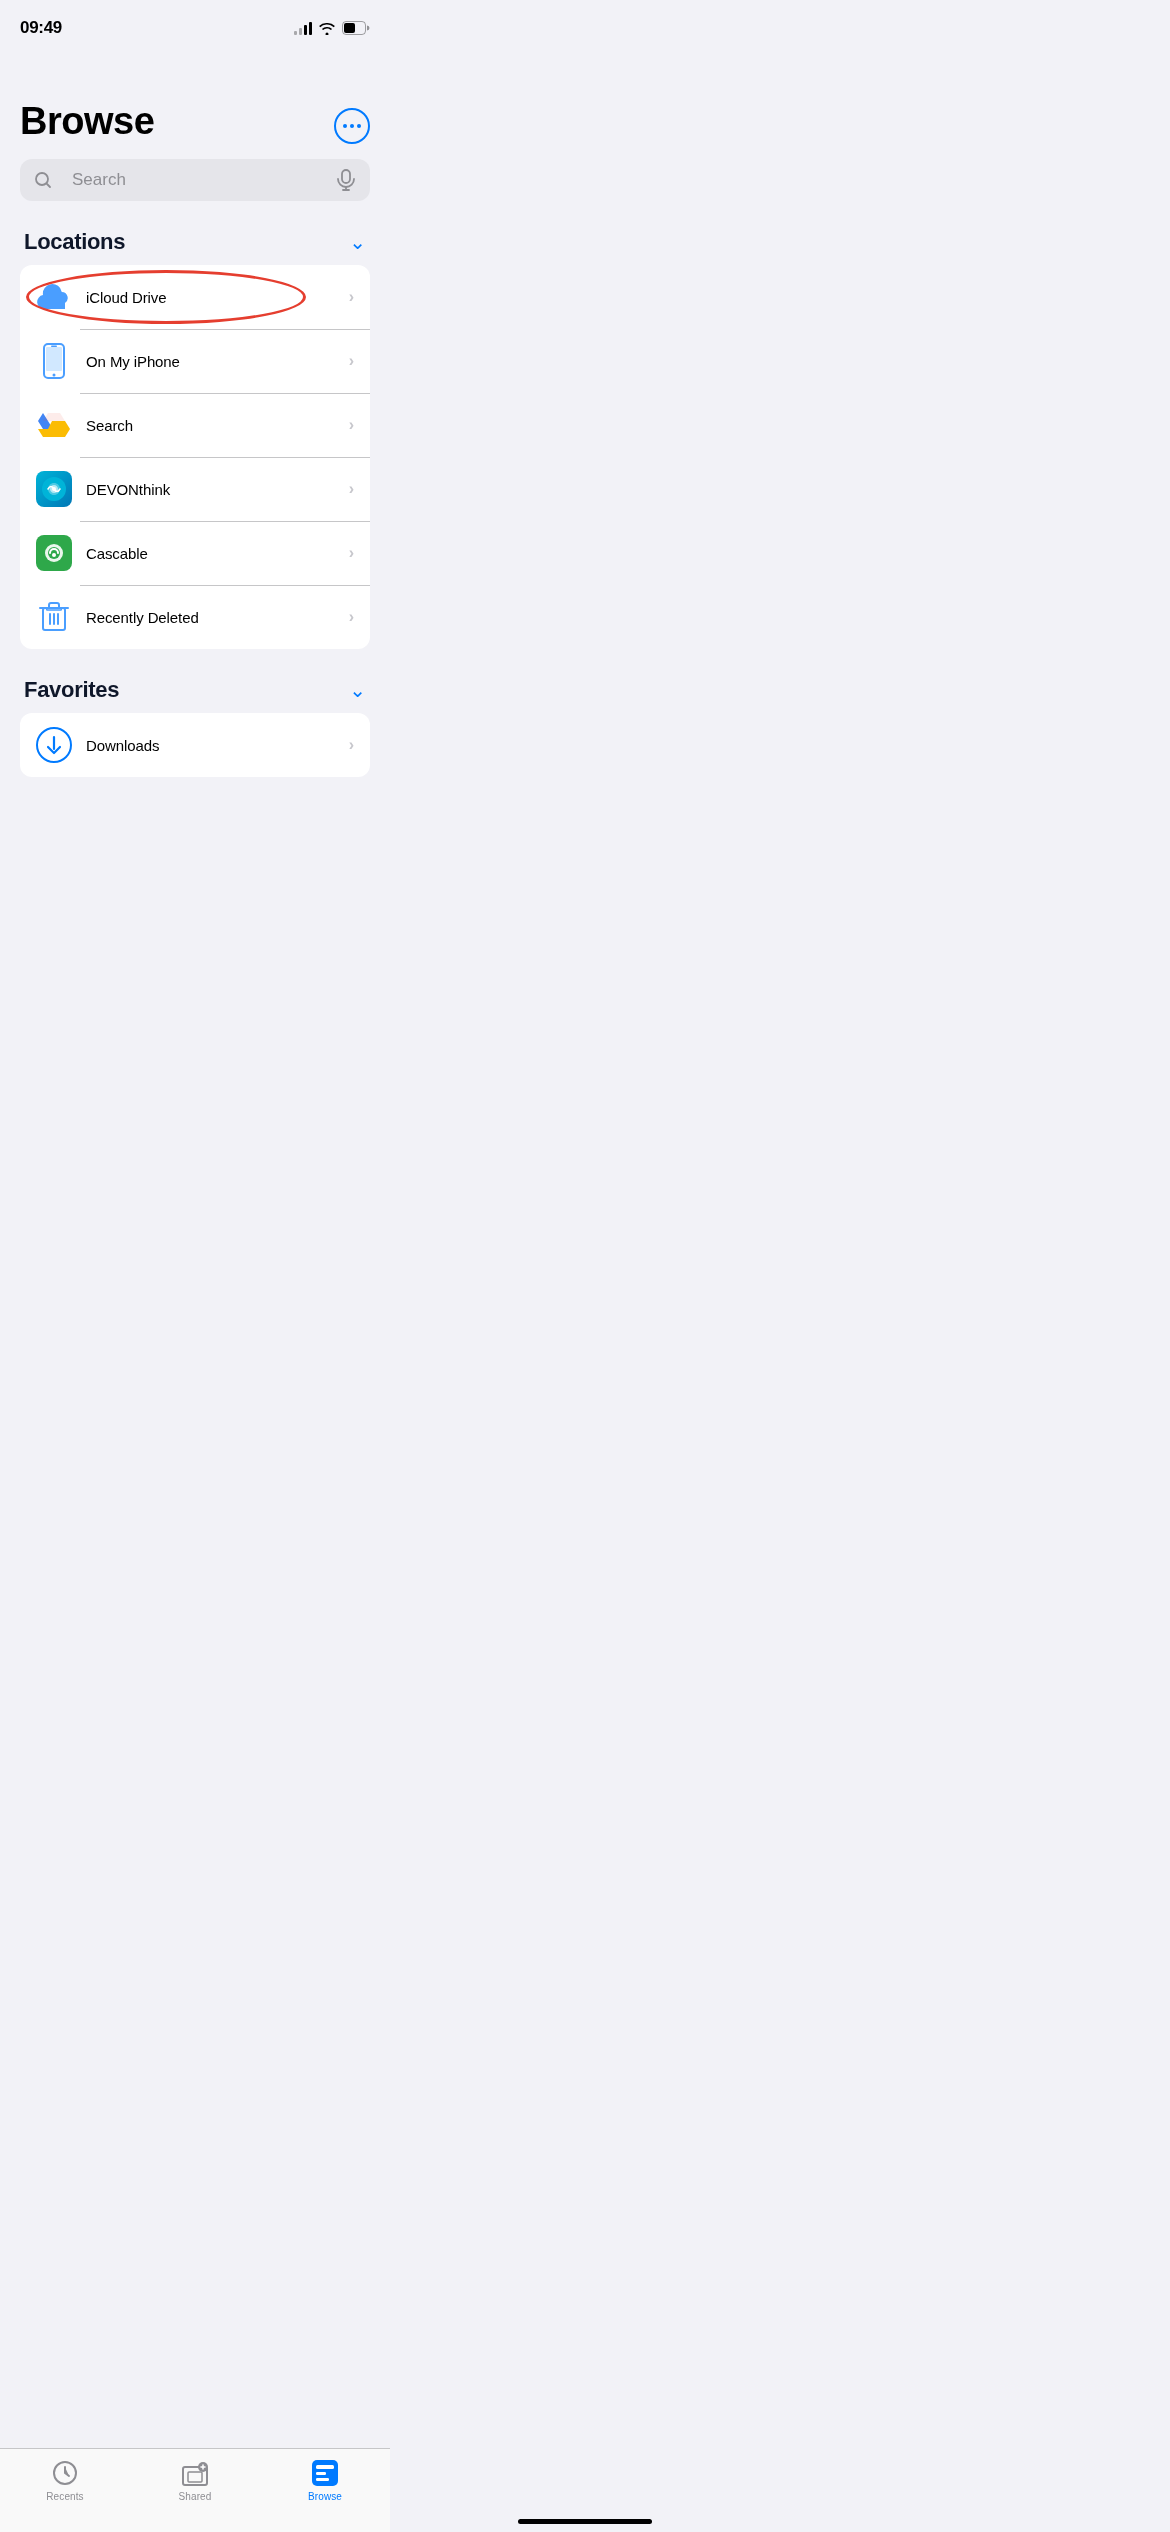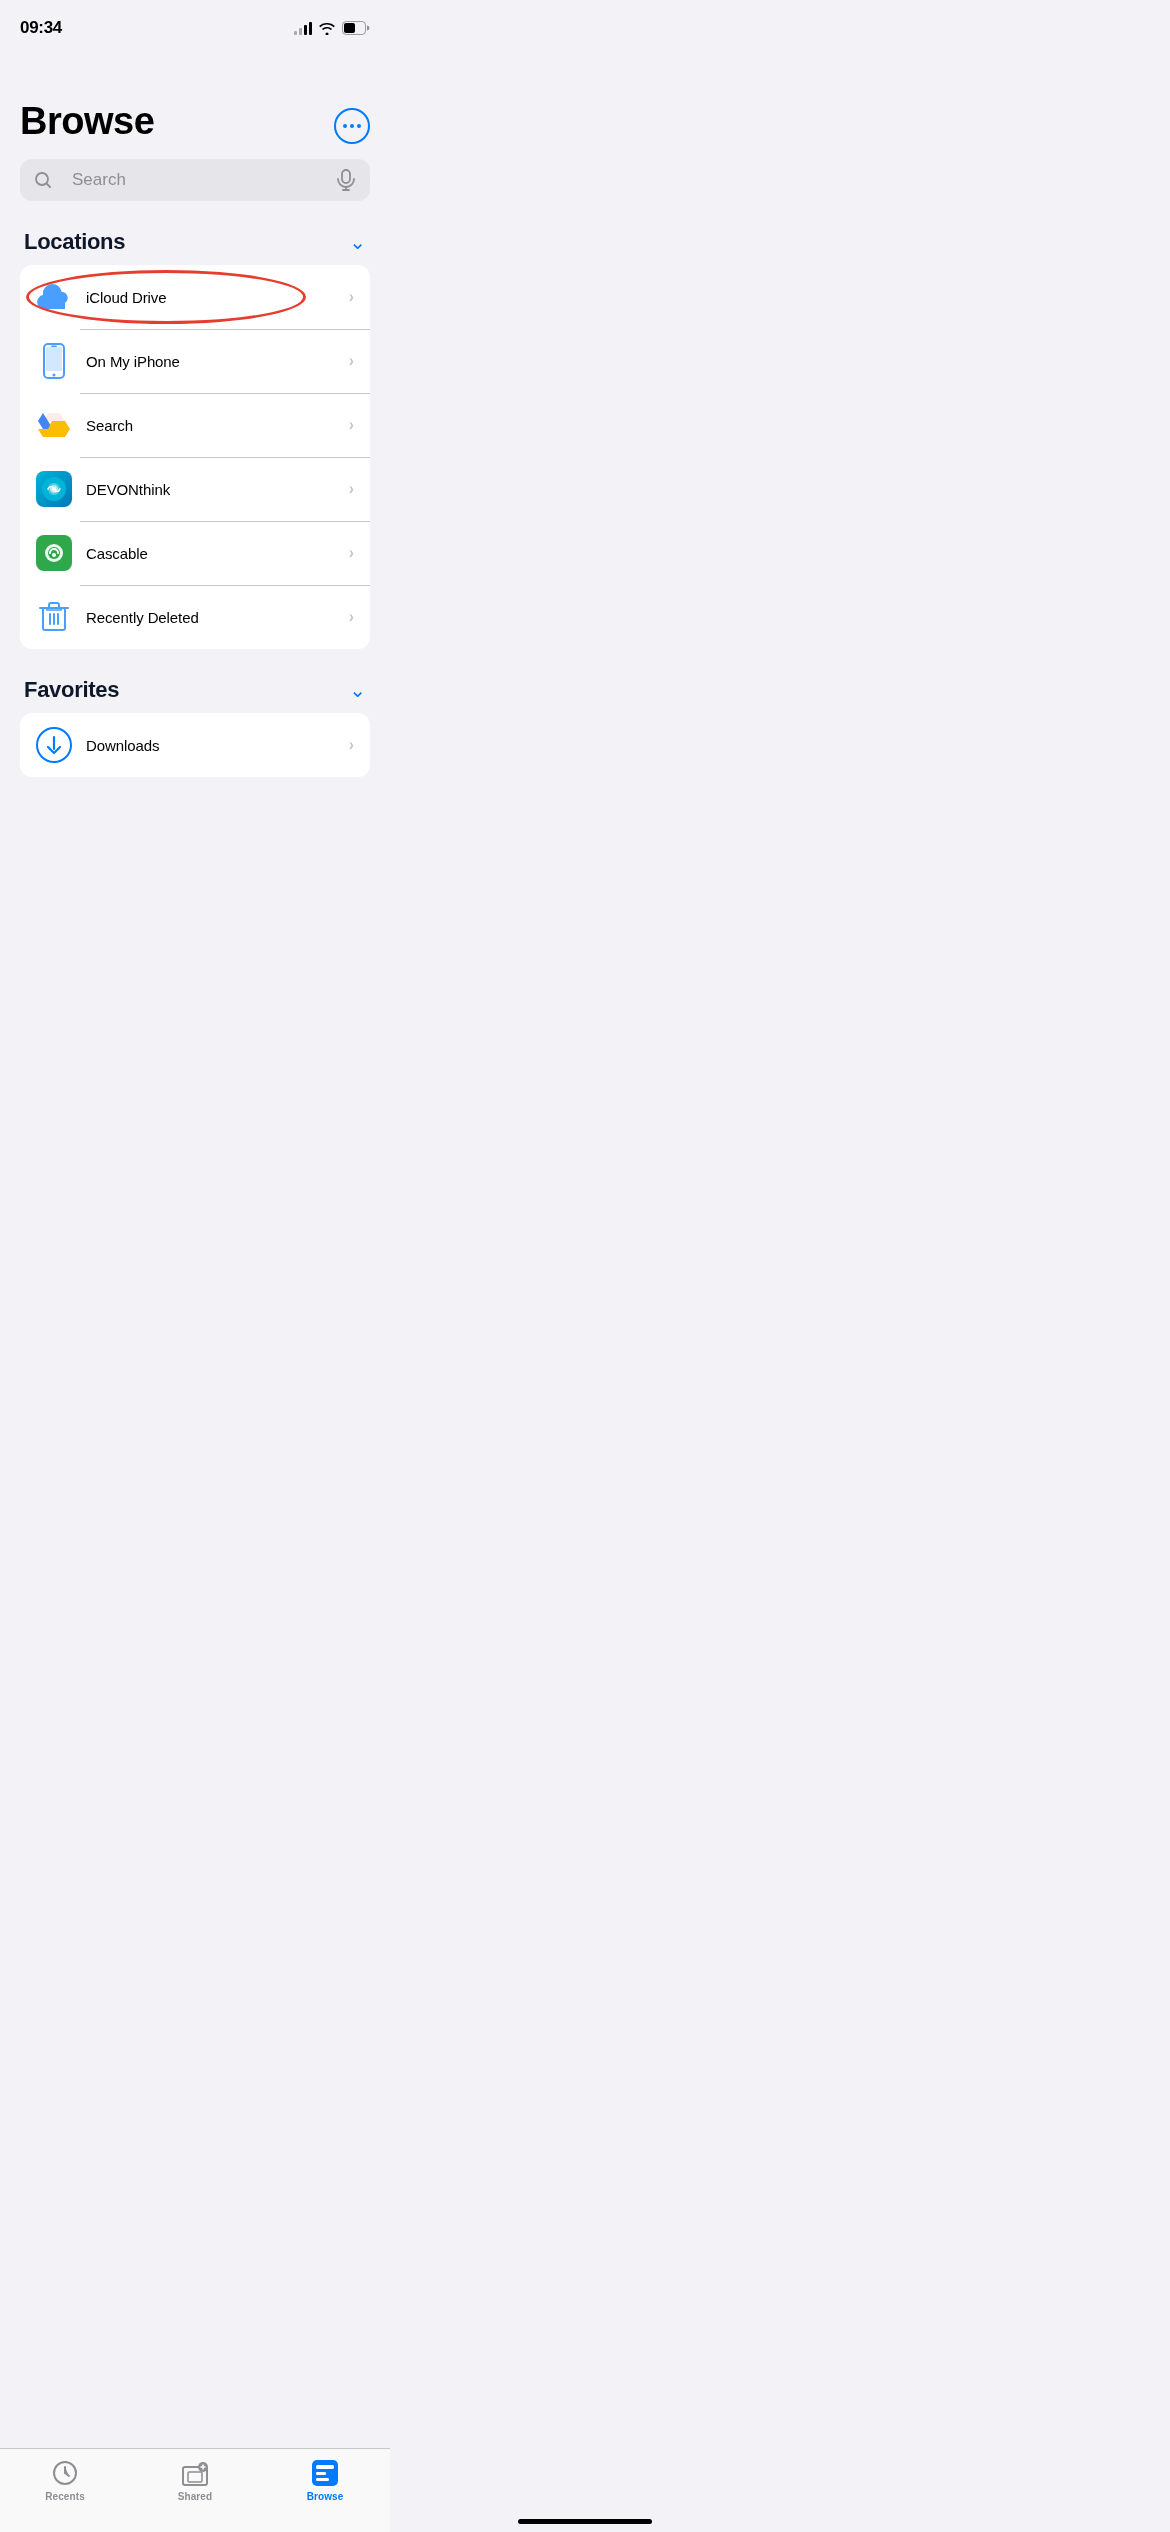--- a/index.html
+++ b/index.html
@@ -225,21 +225,20 @@
       padding: 10px 0 30px 0;
     }
 
     .tab-item {
       display: flex;
       flex-direction: column;
       align-items: center;
       gap: 4px;
       flex: 1;
       cursor: pointer;
-      font-weight: bold;
     }
 
     .tab-icon {
       width: 28px;
       height: 28px;
       display: flex;
       align-items: center;
       justify-content: center;
     }
 
@@ -277,21 +276,21 @@
 
     
     .main-content {
       padding-bottom: 100px;
     }
   </style>
 </head>
 <body>
 
 <div class="status-bar">
-  <span class="status-time">09:34</span>
+  <span class="status-time">09:49</span>
   <div class="status-icons">
 
     <div class="signal-bars">
       <div class="signal-bar" style="height:4px; opacity:0.3;"></div>
       <div class="signal-bar" style="height:7px; opacity:0.3;"></div>
       <div class="signal-bar" style="height:10px;"></div>
       <div class="signal-bar" style="height:13px;"></div>
     </div>
 
     <svg width="18" height="14" viewBox="0 0 18 14" fill="none">

